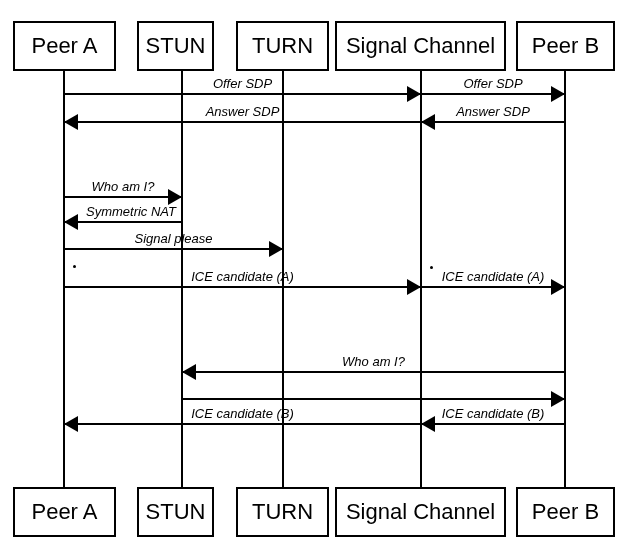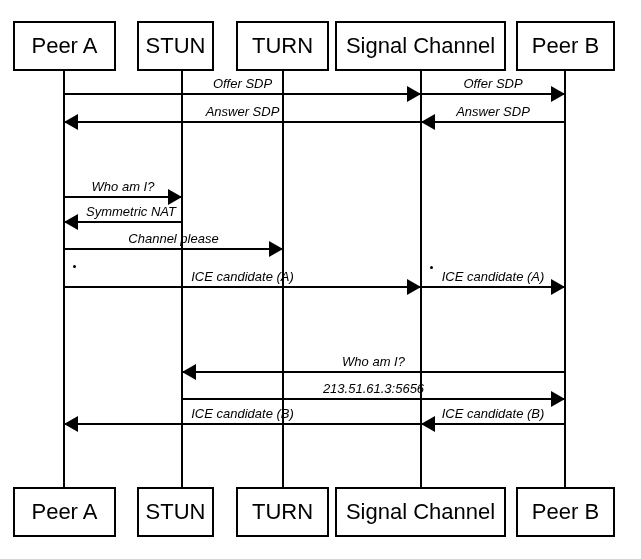--- a/index.html
+++ b/index.html
@@ -86,33 +86,32 @@
     <div class="arrow-head left" style="top: 114px; left: 64px;"></div>
     <div class="msg-label" style="left: 242.5px; top: 104px;">Answer SDP</div>
     <div class="msg-line" style="left: 64px; top: 196px; width: 118px;"></div>
     <div class="arrow-head right" style="top: 189px; left: 168px;"></div>
     <div class="msg-label" style="left: 123px; top: 179px;">Who am I?</div>
     <div class="msg-line" style="left: 64px; top: 221px; width: 118px;"></div>
     <div class="arrow-head left" style="top: 214px; left: 64px;"></div>
     <div class="msg-label" style="left: 123px; top: 204px; margin-left: 8px;">Symmetric NAT</div>
     <div class="msg-line" style="left: 64px; top: 248px; width: 219px;"></div>
     <div class="arrow-head right" style="top: 241px; left: 269px;"></div>
-    <div class="msg-label" style="left: 173.5px; top: 231px;">Channel please</div>
+    <div class="msg-label" style="left: 173.5px; top: 231px;">Signal please</div>
     <div class="msg-line" style="left: 64px; top: 286px; width: 357px;"></div>
     <div class="arrow-head right" style="top: 279px; left: 407px;"></div>
     <div class="msg-label" style="left: 242.5px; top: 269px;">ICE candidate (A)</div>
     <div class="msg-line" style="left: 421px; top: 286px; width: 144px;"></div>
     <div class="arrow-head right" style="top: 279px; left: 551px;"></div>
     <div class="msg-label" style="left: 493px; top: 269px;">ICE candidate (A)</div>
     <div class="msg-line" style="left: 182px; top: 371px; width: 383px;"></div>
     <div class="arrow-head left" style="top: 364px; left: 182px;"></div>
     <div class="msg-label" style="left: 373.5px; top: 354px;">Who am I?</div>
     <div class="msg-line" style="left: 182px; top: 398px; width: 383px;"></div>
     <div class="arrow-head right" style="top: 391px; left: 551px;"></div>
-    <div class="msg-label" style="left: 373.5px; top: 381px;">213.51.61.3:5656</div>
     <div class="msg-line" style="left: 421px; top: 423px; width: 144px;"></div>
     <div class="arrow-head left" style="top: 416px; left: 421px;"></div>
     <div class="msg-label" style="left: 493px; top: 406px;">ICE candidate (B)</div>
     <div class="msg-line" style="left: 64px; top: 423px; width: 357px;"></div>
     <div class="arrow-head left" style="top: 416px; left: 64px;"></div>
     <div class="msg-label" style="left: 242.5px; top: 406px;">ICE candidate (B)</div>
     <div class="actor-box" style="left: 13px; width: 103px; top: 21px;">Peer A</div>
     <div class="actor-box" style="left: 13px; width: 103px; top: 487px;">Peer A</div>
     <div class="actor-box" style="left: 137px; width: 77px; top: 21px;">STUN</div>
     <div class="actor-box" style="left: 137px; width: 77px; top: 487px;">STUN</div>

